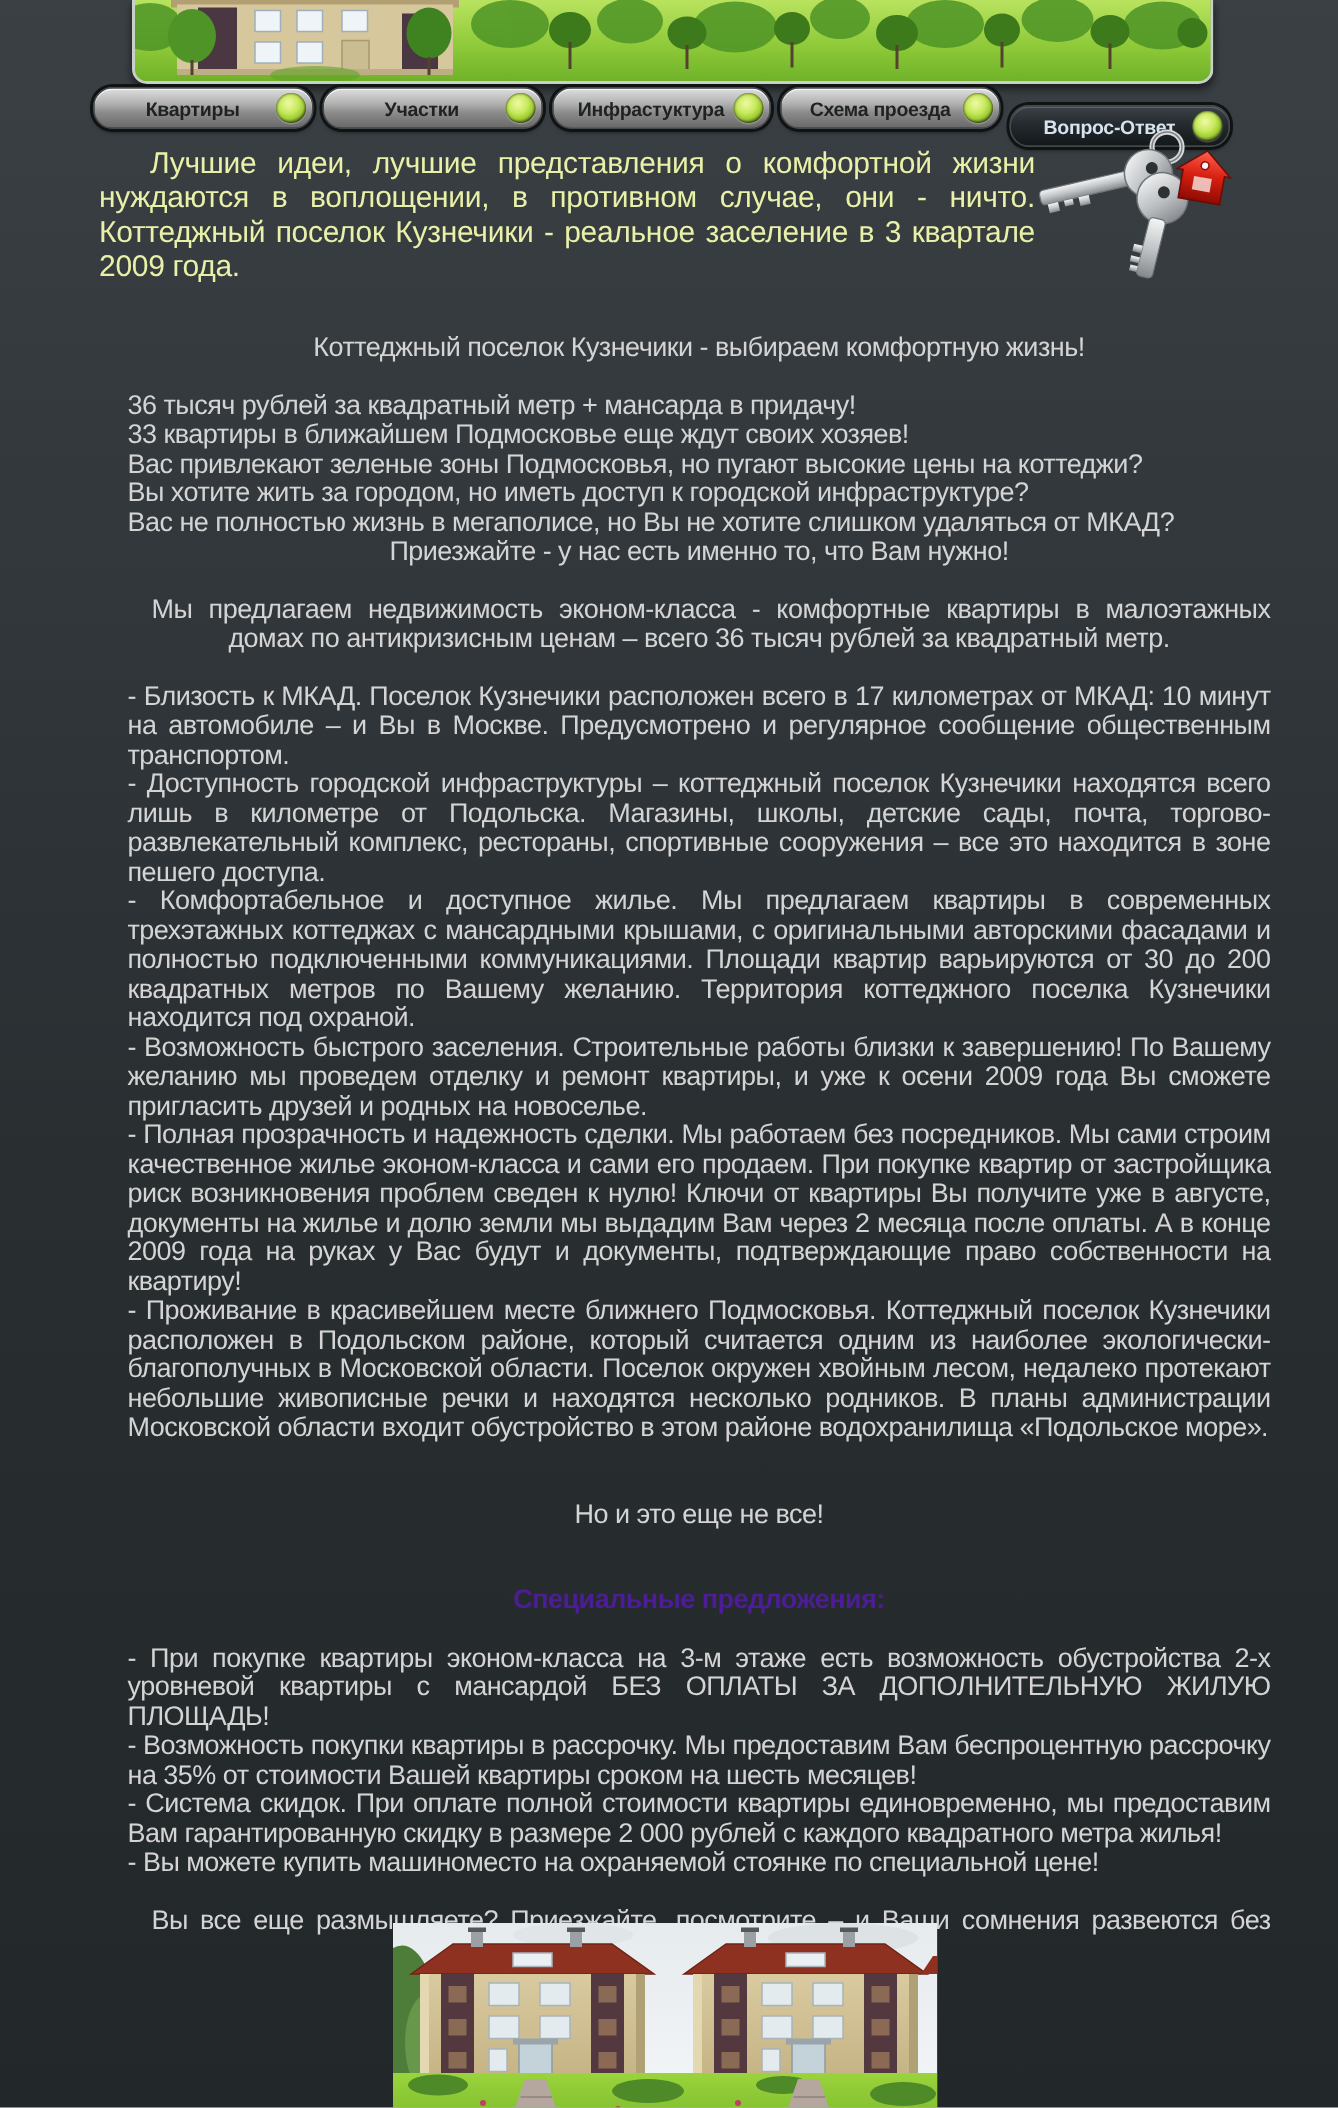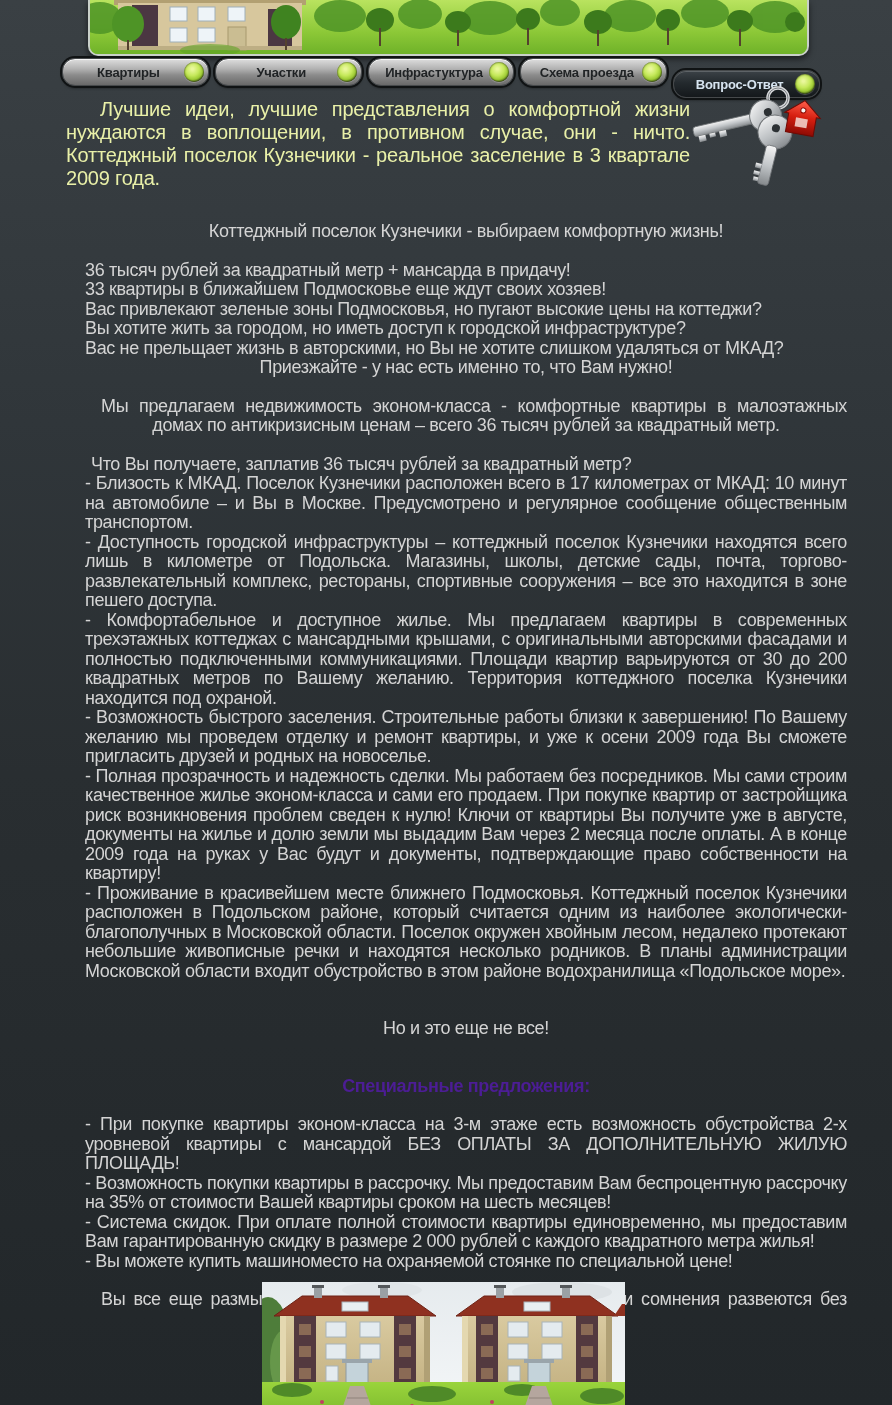--- a/index.html
+++ b/index.html
@@ -210,26 +210,25 @@
   </svg>
 </div>
 
 <div class="content">
   <div class="c">Коттеджный поселок Кузнечики - выбираем комфортную жизнь!</div>
   <div class="gap"></div>
   <div class="j">36 тысяч рублей за квадратный метр + мансарда в придачу!</div>
   <div class="j">33 квартиры в ближайшем Подмосковье еще ждут своих хозяев!</div>
   <div class="j">Вас привлекают зеленые зоны Подмосковья, но пугают высокие цены на коттеджи?</div>
   <div class="j">Вы хотите жить за городом, но иметь доступ к городской инфраструктуре?</div>
-  <div class="j">Вас не прельщает жизнь в авторскими, но Вы не хотите слишком удаляться от МКАД?</div>
+  <div class="j">Вас не полностью жизнь в мегаполисе, но Вы не хотите слишком удаляться от МКАД?</div>
   <div class="c">Приезжайте - у нас есть именно то, что Вам нужно!</div>
   <div class="gap"></div>
   <div class="jc ind">Мы предлагаем недвижимость эконом-класса - комфортные квартиры в малоэтажных домах по антикризисным ценам – всего 36 тысяч рублей за квадратный метр.</div>
   <div class="gap"></div>
-  <div class="j ind-s">Что Вы получаете, заплатив 36 тысяч рублей за квадратный метр?</div>
   <div class="j">- Близость к МКАД. Поселок Кузнечики расположен всего в 17 километрах от МКАД: 10 минут на автомобиле – и Вы в Москве. Предусмотрено и регулярное сообщение общественным транспортом.</div>
   <div class="j">- Доступность городской инфраструктуры – коттеджный поселок Кузнечики находятся всего лишь в километре от Подольска. Магазины, школы, детские сады, почта, торгово-развлекательный комплекс, рестораны, спортивные сооружения – все это находится в зоне пешего доступа.</div>
   <div class="j">- Комфортабельное и доступное жилье. Мы предлагаем квартиры в современных трехэтажных коттеджах с мансардными крышами, с оригинальными авторскими фасадами и полностью подключенными коммуникациями. Площади квартир варьируются от 30 до 200 квадратных метров по Вашему желанию. Территория коттеджного поселка Кузнечики находится под охраной.</div>
   <div class="j">- Возможность быстрого заселения. Строительные работы близки к завершению! По Вашему желанию мы проведем отделку и ремонт квартиры, и уже к осени 2009 года Вы сможете пригласить друзей и родных на новоселье.</div>
   <div class="j">- Полная прозрачность и надежность сделки. Мы работаем без посредников. Мы сами строим качественное жилье эконом-класса и сами его продаем. При покупке квартир от застройщика риск возникновения проблем сведен к нулю! Ключи от квартиры Вы получите уже в августе, документы на жилье и долю земли мы выдадим Вам через 2 месяца после оплаты. А в конце 2009 года на руках у Вас будут и документы, подтверждающие право собственности на квартиру!</div>
   <div class="j">- Проживание в красивейшем месте ближнего Подмосковья. Коттеджный поселок Кузнечики расположен в Подольском районе, который считается одним из наиболее экологически-благополучных в Московской области. Поселок окружен хвойным лесом, недалеко протекают небольшие живописные речки и находятся несколько родников. В планы администрации Московской области входит обустройство в этом районе водохранилища «Подольское море».</div>
   <div class="gap2"></div>
   <div class="c">Но и это еще не все!</div>
   <div class="gap2"></div>
   <div class="c red">Специальные предложения:</div>

